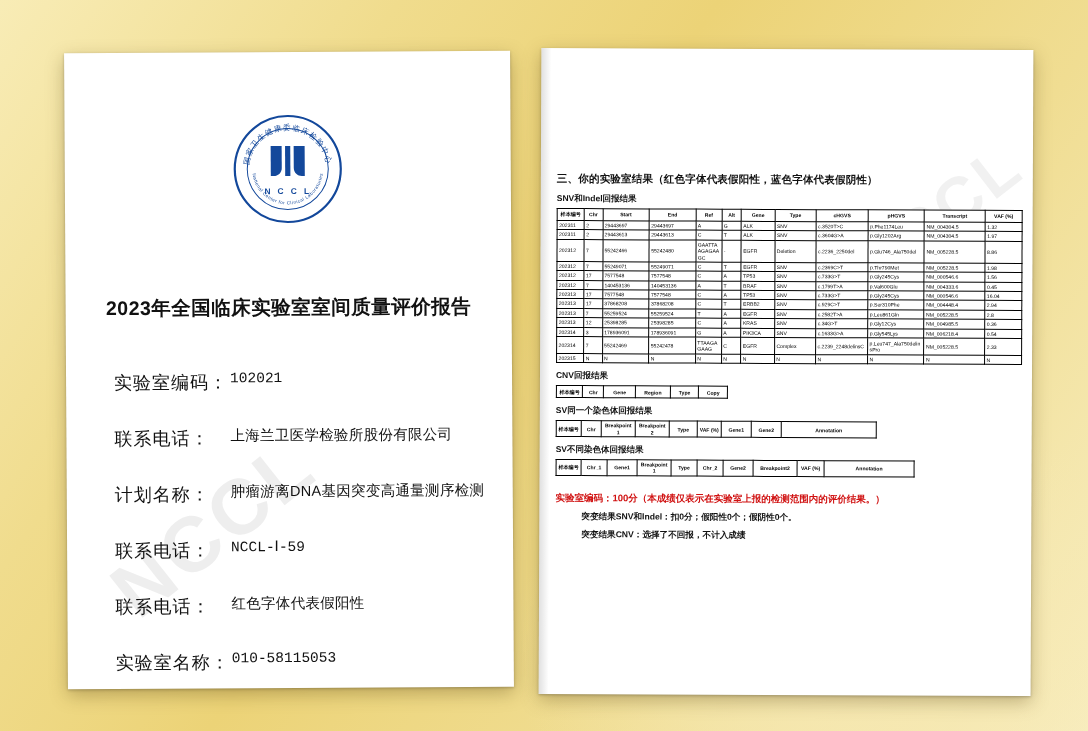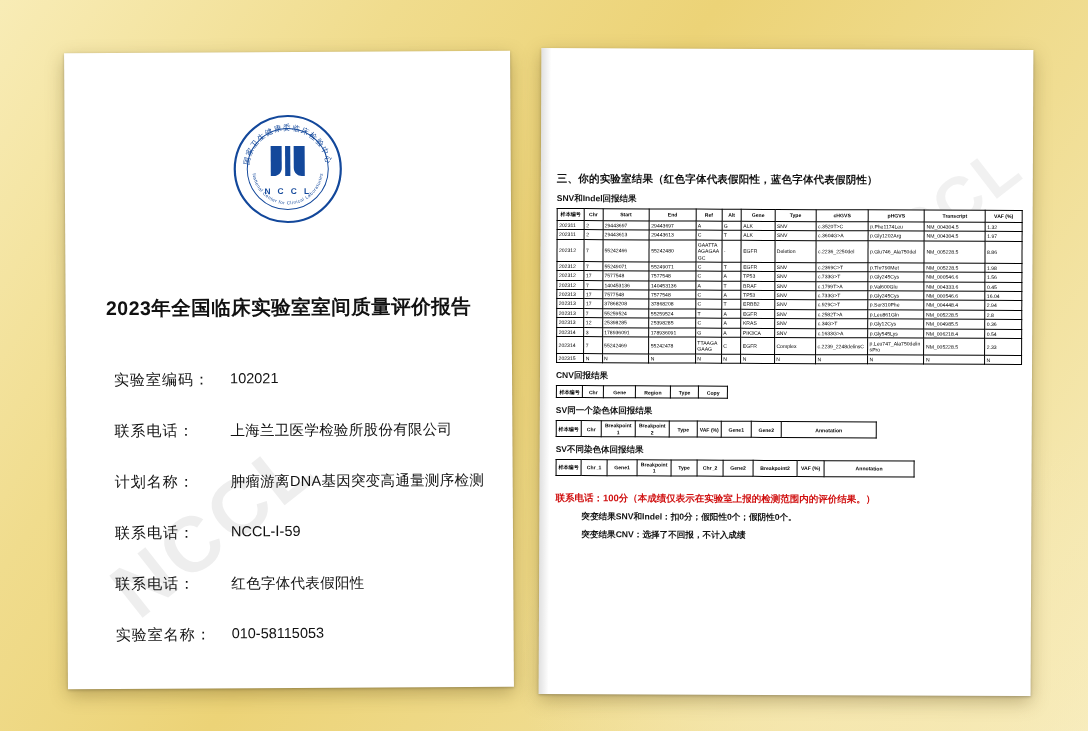--- a/index.html
+++ b/index.html
@@ -54,23 +54,23 @@
   .logo-wrap{ position:absolute; left:50%; top:62px; transform:translateX(-50%); width:152px; height:110px; }
   .seal{ position:relative; width:110px; height:110px; margin:0 auto; }
   .seal svg{ display:block; }
 
   .left-title{
     position:absolute; left:0; right:0; top:242px; text-align:center;
     font-size:19.5px; font-weight:bold; color:#111; letter-spacing:.5px;
   }
   .fields{ position:absolute; left:0; right:0; top:318px; }
   .field{ display:flex; align-items:flex-start; margin-bottom:32px; padding-left:48px; }
-  .field .lab{ width:116px; flex:0 0 116px; font-size:15px; color:#111; letter-spacing:1px; }
+  .field .lab{ width:116px; flex:0 0 116px; font-size:18px; color:#111; letter-spacing:1px; }
   .field .val{ font-size:14.5px; color:#111; letter-spacing:.3px; }
-  .field .val.mono{ font-family:Liberation Sans, sans-serif; letter-spacing:0; }
+  .field .val.mono{ font-family:Liberation Mono, monospace; letter-spacing:0; }
 
   
   .r-inner{ position:absolute; left:16px; top:124px; right:14px; }
   .sec-title{ font-size:10.5px; font-weight:bold; color:#111; margin:0 0 7px 0; letter-spacing:.2px; }
   .sub-title{ font-size:8.5px; font-weight:bold; color:#111; margin:7px 0 3px 0; }
 
   table.rep{
     border-collapse:collapse; table-layout:fixed; background:#fff;
   }
   table.rep th, table.rep td{
@@ -452,19 +452,19 @@
             <th>Breakpoint2</th>
             <th>VAF (%)</th>
             <th>Annotation</th>
           </tr>
         </thead>
       <tbody></tbody>
     </table>
 
     <div class="score">
       <div class="score-line">
-        <span class="red">联系电话：100分</span><span class="red">（本成绩仅表示在实验室上报的检测范围内的评价结果。）</span>
+        <span class="red">实验室编码：100分</span><span class="red">（本成绩仅表示在实验室上报的检测范围内的评价结果。）</span>
       </div>
       <div class="score-sub">突变结果SNV和Indel：扣0分；假阳性0个；假阴性0个。</div>
       <div class="score-sub">突变结果CNV：选择了不回报，不计入成绩</div>
     </div>
   </div>
 </div>
 
 </body></html>

